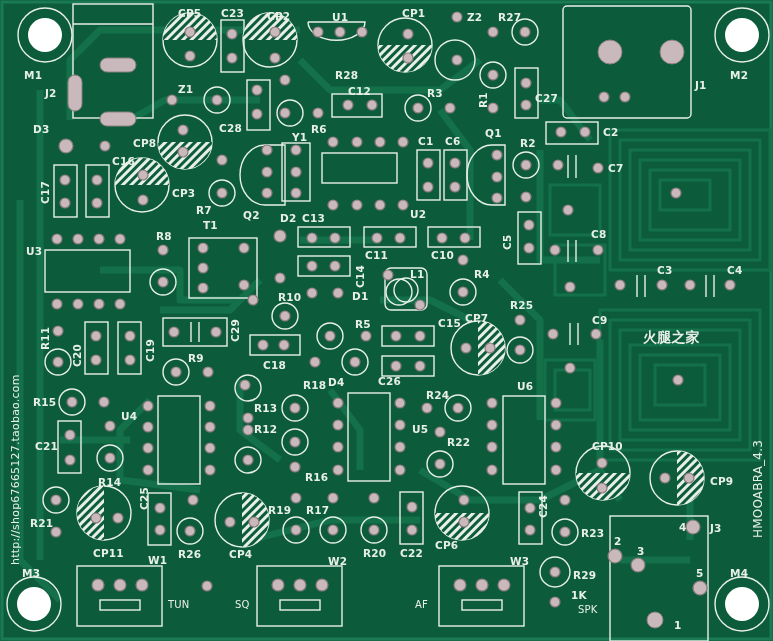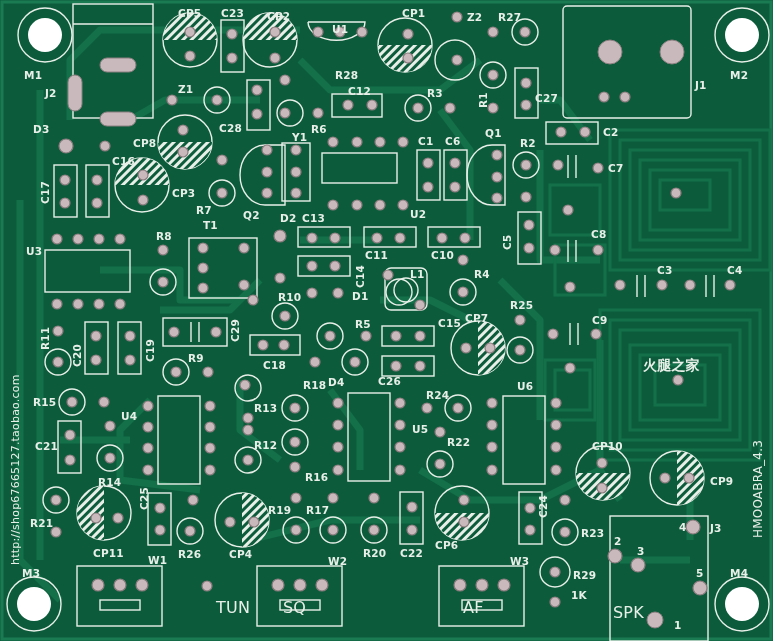--- a/index.html
+++ b/index.html
@@ -1,22 +1,22 @@
 <!DOCTYPE html>
 <html><head>
 <meta charset="utf-8">
 <style>
   html,body{margin:0;padding:0;background:#0b5a3a;}
   body{width:773px;height:641px;overflow:hidden;font-family:"DejaVu Sans",sans-serif;}
   #board{position:relative;width:773px;height:641px;background:#0c5c3c;overflow:hidden;}
   #board svg{position:absolute;left:0;top:0;}
   .lbl{position:absolute;color:#e8efe9;font-size:10.5px;font-weight:bold;letter-spacing:0.2px;line-height:1;white-space:nowrap;}
-  .lbl.big{font-size:16px;font-weight:normal;margin-left:48px;}
+  .lbl.big{font-size:10px;font-weight:normal;}
   .lbl.vert{transform:rotate(-90deg);transform-origin:left top;}
-  .lbl.zh{font-size:14px;font-weight:bold;margin-top:28px;}
+  .lbl.zh{font-size:14px;font-weight:bold;}
 </style>
 </head>
 <body>
 
 <div id="board">
   <svg width="773" height="641" viewBox="0 0 773 641">
     <defs>
       <pattern id="hatch" patternUnits="userSpaceOnUse" width="6" height="6" patternTransform="rotate(45)">
         <rect width="6" height="6" fill="#0c5c3c"></rect>
         <rect width="3" height="6" fill="#e8efe9"></rect>
@@ -467,21 +467,21 @@
   <span class="lbl" style="left:22px;top:568px">M3</span>
   <span class="lbl" style="left:730px;top:568px">M4</span>
 
   <span class="lbl" style="left:45px;top:88px">J2</span>
   <span class="lbl" style="left:695px;top:80px">J1</span>
   <span class="lbl" style="left:710px;top:523px">J3</span>
 
   <span class="lbl" style="left:178px;top:8px">CP5</span>
   <span class="lbl" style="left:221px;top:8px">C23</span>
   <span class="lbl" style="left:267px;top:11px">CP2</span>
-  <span class="lbl" style="left:332px;top:24px">U1</span>
+  <span class="lbl" style="left:332px;top:12px">U1</span>
   <span class="lbl" style="left:402px;top:8px">CP1</span>
   <span class="lbl" style="left:467px;top:12px">Z2</span>
   <span class="lbl" style="left:498px;top:12px">R27</span>
 
   <span class="lbl" style="left:178px;top:84px">Z1</span>
   <span class="lbl" style="left:219px;top:123px">C28</span>
   <span class="lbl" style="left:335px;top:70px">R28</span>
   <span class="lbl" style="left:348px;top:86px">C12</span>
   <span class="lbl" style="left:427px;top:88px">R3</span>
   <span class="lbl" style="left:311px;top:124px">R6</span>
@@ -534,21 +534,21 @@
   <span class="lbl" style="left:188px;top:353px">R9</span>
   <span class="lbl" style="left:263px;top:360px">C18</span>
   <span class="lbl" style="left:303px;top:380px">R18</span>
   <span class="lbl" style="left:328px;top:377px">D4</span>
   <span class="lbl" style="left:378px;top:376px">C26</span>
   <span class="lbl" style="left:426px;top:390px">R24</span>
   <span class="lbl" style="left:517px;top:381px">U6</span>
   <span class="lbl" style="left:33px;top:397px">R15</span>
   <span class="lbl" style="left:121px;top:411px">U4</span>
   <span class="lbl" style="left:254px;top:403px">R13</span>
-  <span class="lbl" style="left:254px;top:440px">R12</span>
+  <span class="lbl" style="left:254px;top:424px">R12</span>
   <span class="lbl" style="left:305px;top:472px">R16</span>
   <span class="lbl" style="left:412px;top:424px">U5</span>
   <span class="lbl" style="left:447px;top:437px">R22</span>
   <span class="lbl" style="left:35px;top:441px">C21</span>
   <span class="lbl" style="left:98px;top:477px">R14</span>
   <span class="lbl" style="left:592px;top:441px">CP10</span>
   <span class="lbl" style="left:710px;top:476px">CP9</span>
 
   <span class="lbl" style="left:30px;top:518px">R21</span>
   <span class="lbl vert" style="left:139px;top:510px">C25</span>
@@ -570,17 +570,17 @@
 
   <span class="lbl" style="left:614px;top:536px">2</span>
   <span class="lbl" style="left:637px;top:546px">3</span>
   <span class="lbl" style="left:679px;top:522px">4</span>
   <span class="lbl" style="left:696px;top:568px">5</span>
   <span class="lbl" style="left:674px;top:620px">1</span>
 
   <span class="lbl big" style="left:168px;top:600px">TUN</span>
   <span class="lbl big" style="left:235px;top:600px">SQ</span>
   <span class="lbl big" style="left:415px;top:600px">AF</span>
-  <span class="lbl big" style="left:565px;top:605px">SPK</span>
+  <span class="lbl big" style="left:578px;top:605px">SPK</span>
 
   <span class="lbl vert" style="left:10px;top:565px;font-weight:normal;font-size:11px">http://shop67665127.taobao.com</span>
   <span class="lbl vert" style="left:752px;top:538px;font-weight:normal;font-size:12px">HMOOABRA_4.3</span>
 </div>
 
 </body></html>

